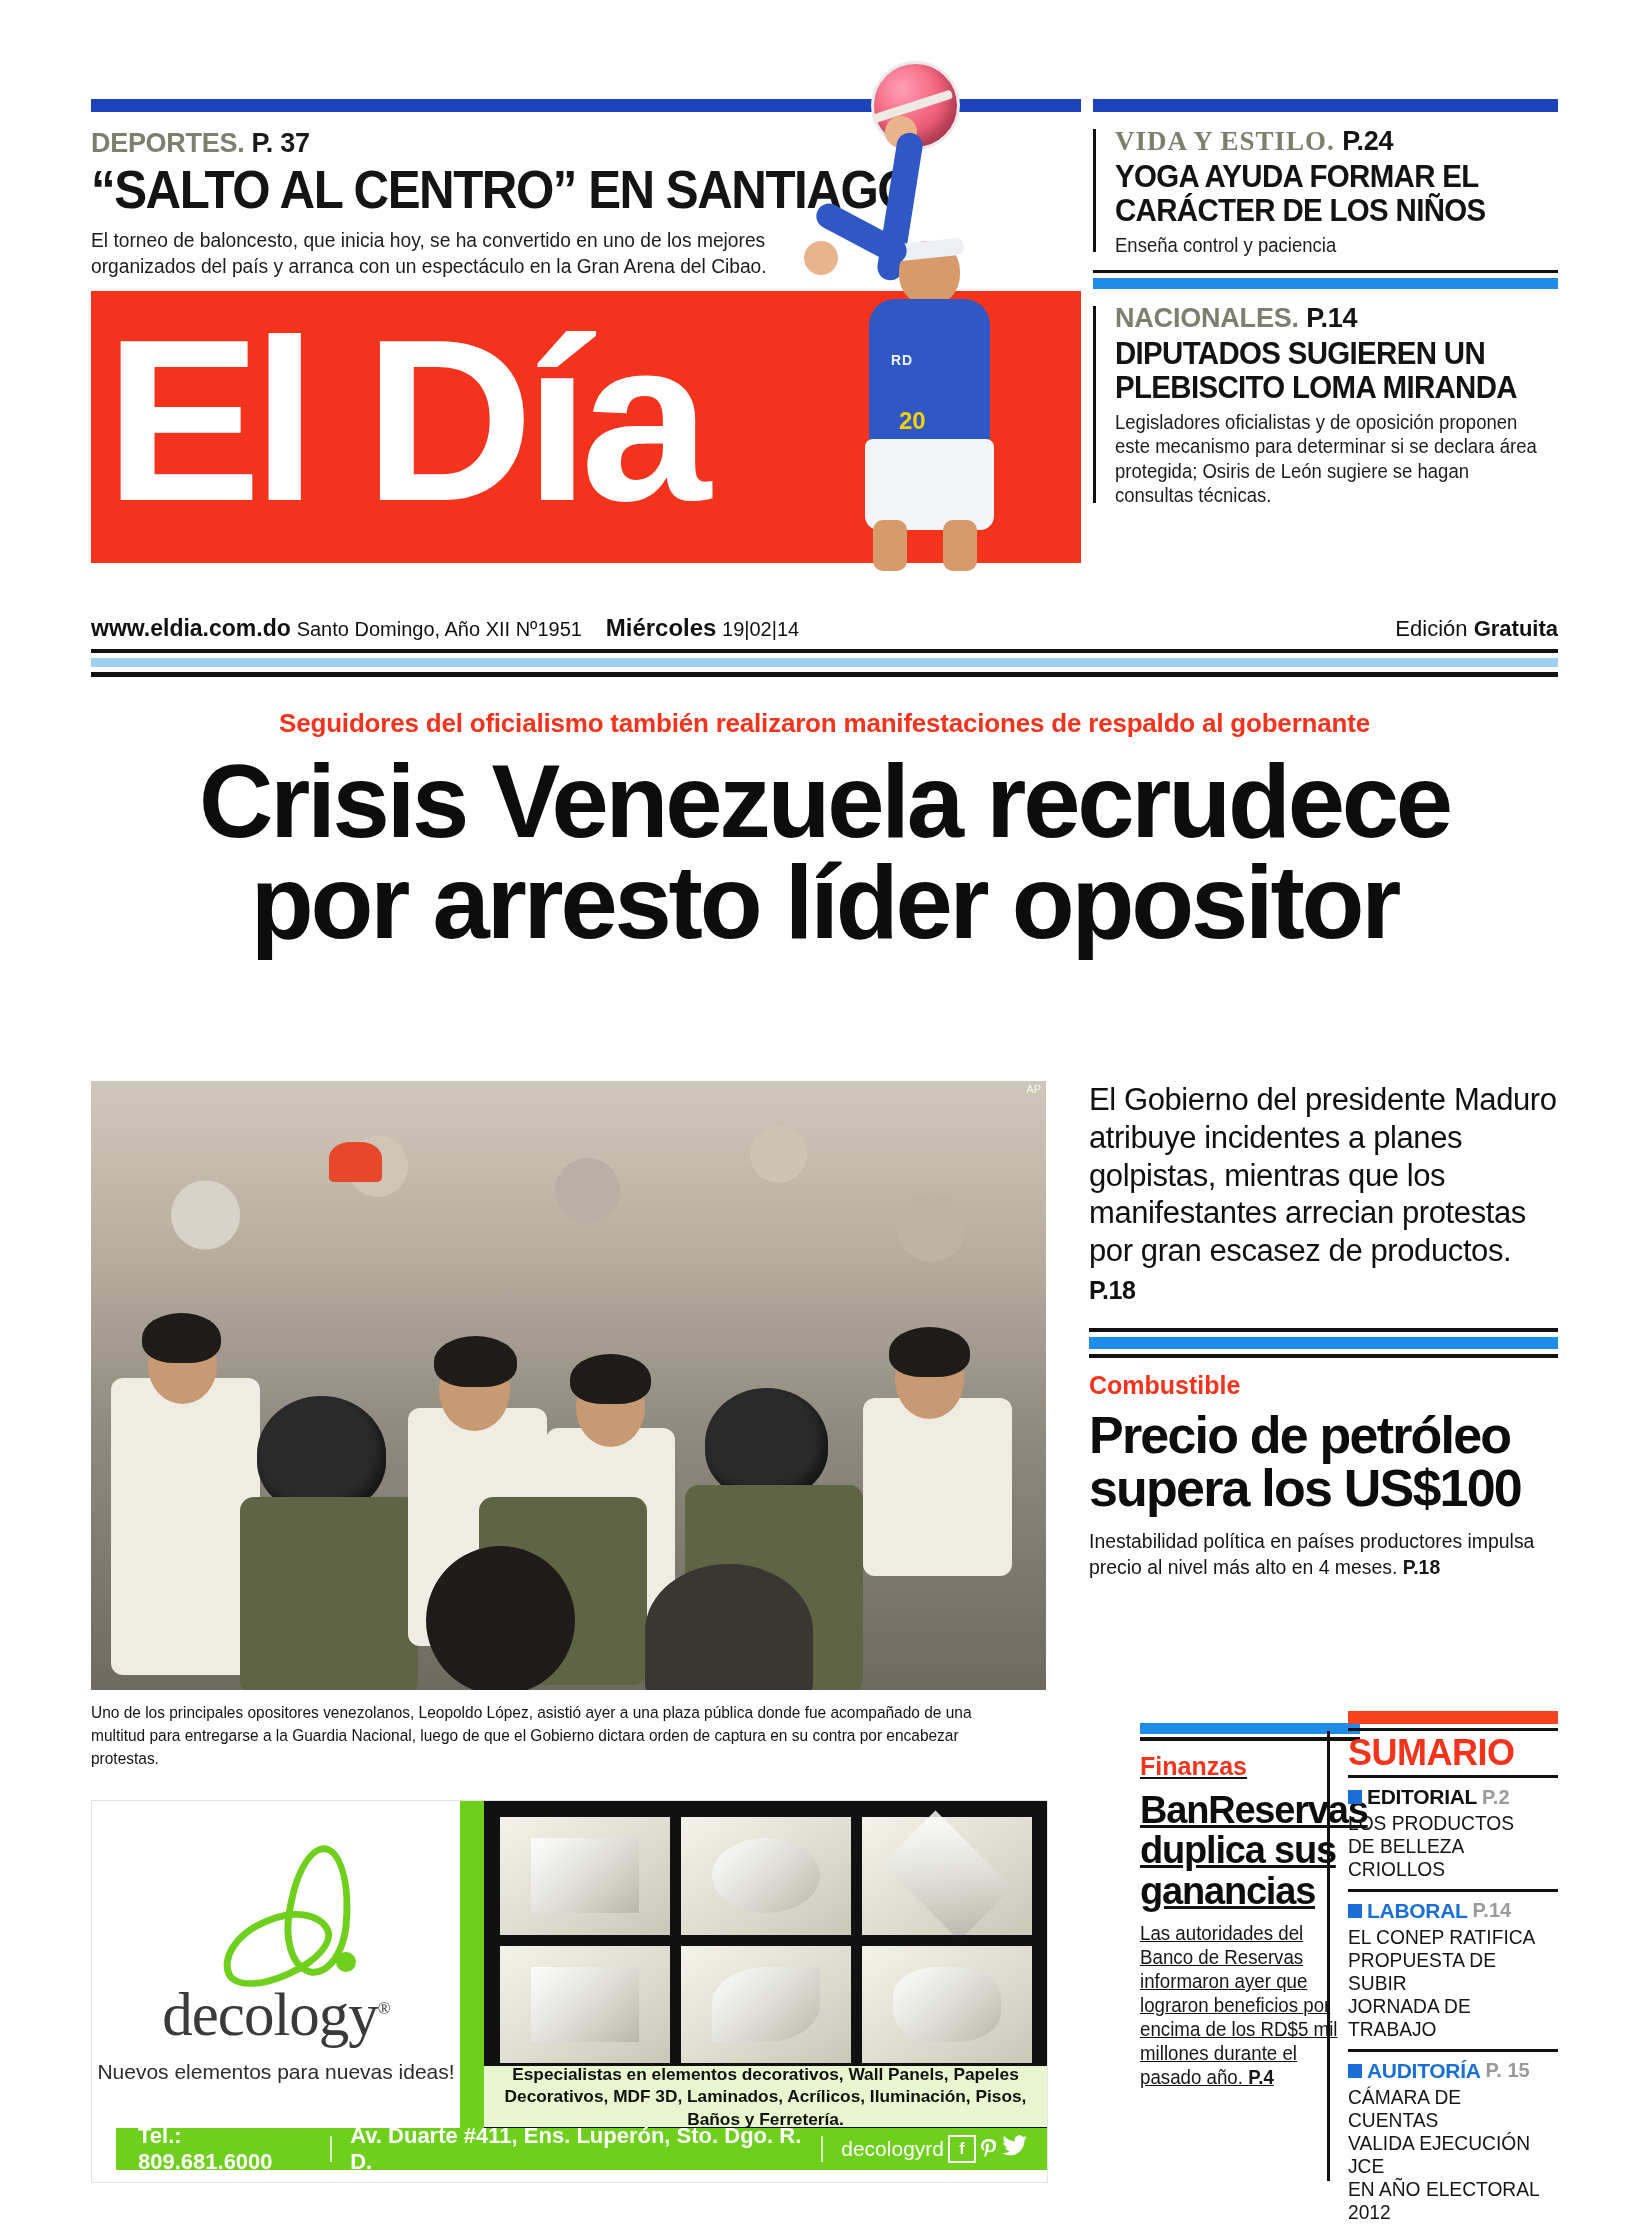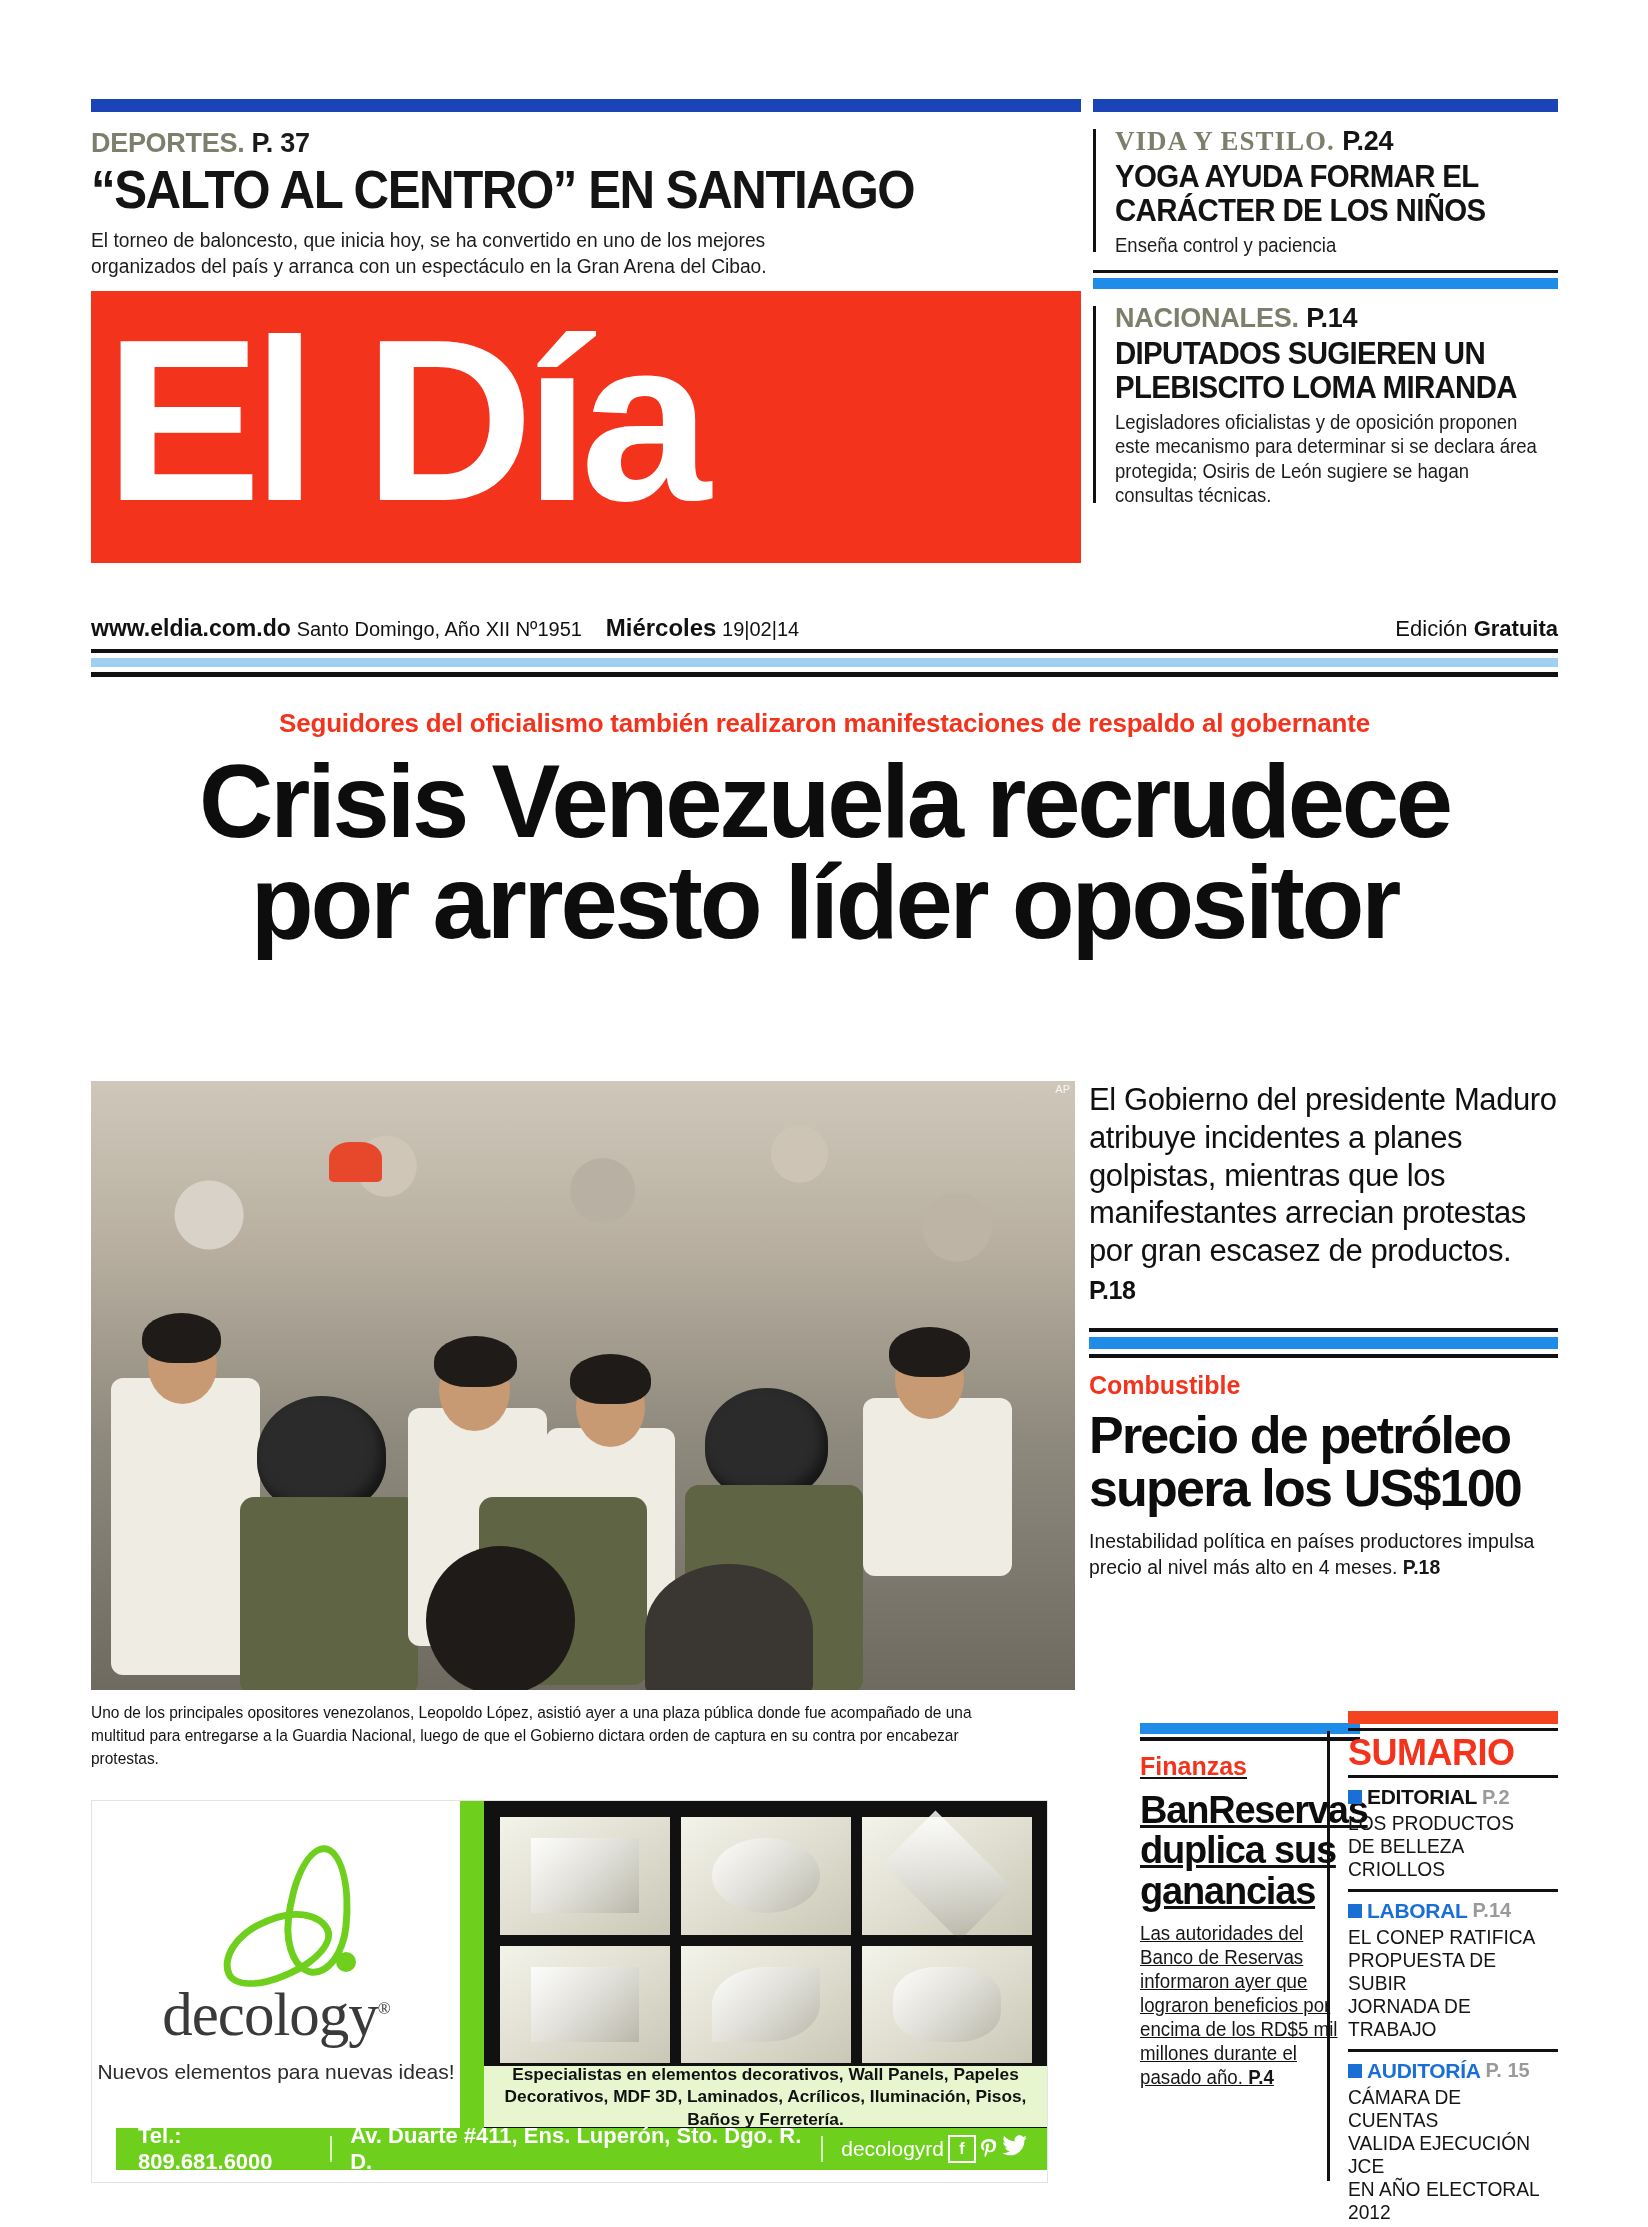--- a/index.html
+++ b/index.html
@@ -119,21 +119,20 @@
     position:absolute;left:91px;top:752px;width:1467px;text-align:center;
     font-weight:bold;color:#0d0d0d;font-size:103px;line-height:0.98;
     letter-spacing:-3.2px;
   }
   .mainhead .l2{display:block;}
 
   
   .photo{
     position:absolute;left:91px;top:1081px;width:955px;height:609px;overflow:hidden;
     background:#3b82f6;
-    padding-left:29px;
   }
   .photo .credit{position:absolute;right:5px;top:2px;color:#fff;font-size:11px;opacity:.85;}
   .ph-crowd{position:absolute;left:0;top:0;width:100%;height:100%;
     background:
       radial-gradient(circle at 12% 22%, #d9d2c8 0 34px, rgba(0,0,0,0) 35px),
       radial-gradient(circle at 30% 14%, #cfc6b8 0 30px, rgba(0,0,0,0) 31px),
       radial-gradient(circle at 52% 18%, #b9b0a4 0 32px, rgba(0,0,0,0) 33px),
       radial-gradient(circle at 72% 12%, #cdc4b6 0 28px, rgba(0,0,0,0) 29px),
       radial-gradient(circle at 88% 24%, #bdb4a6 0 34px, rgba(0,0,0,0) 35px),
       linear-gradient(180deg,#cfc8ba 0%,#b7ae9f 28%,#8f8a7e 58%,#6e6a60 100%);
@@ -252,20 +251,36 @@
           <span class="sec">DEPORTES.</span>
           <span class="pg">P. 37</span>
         </div>
 
         <div class="dep-head cond">“SALTO AL CENTRO” EN SANTIAGO</div>
         <div class="dep-deck cond">El torneo de baloncesto, que inicia hoy, se ha convertido en uno de los mejores organizados del país y arranca con un espectáculo en la Gran Arena del Cibao.</div>
 
         <div class="masthead">
           <div class="eldia">El Día</div>
 
+          <div class="player">
+            <div class="ball"></div>
+            <div class="hand-l"></div>
+            <div class="arm-l"></div>
+            <div class="head"></div>
+            <div class="band"></div>
+            <div class="torso"></div>
+            <div class="jersey-txt">RD</div>
+            <div class="jersey-num">20</div>
+            <div class="arm-r"></div>
+            <div class="hand-r"></div>
+            <div class="stripe"></div>
+            <div class="shorts"></div>
+            <div class="leg-l"></div>
+            <div class="leg-r"></div>
+          </div>
         </div>
       </div>
 
       <div class="top-right">
         <div class="tr-bar"></div>
 
         <div class="tr-block">
           <div class="tr-kicker cond">
             <span class="sec">VIDA Y ESTILO.</span>
             <span class="pg">P.24</span>

